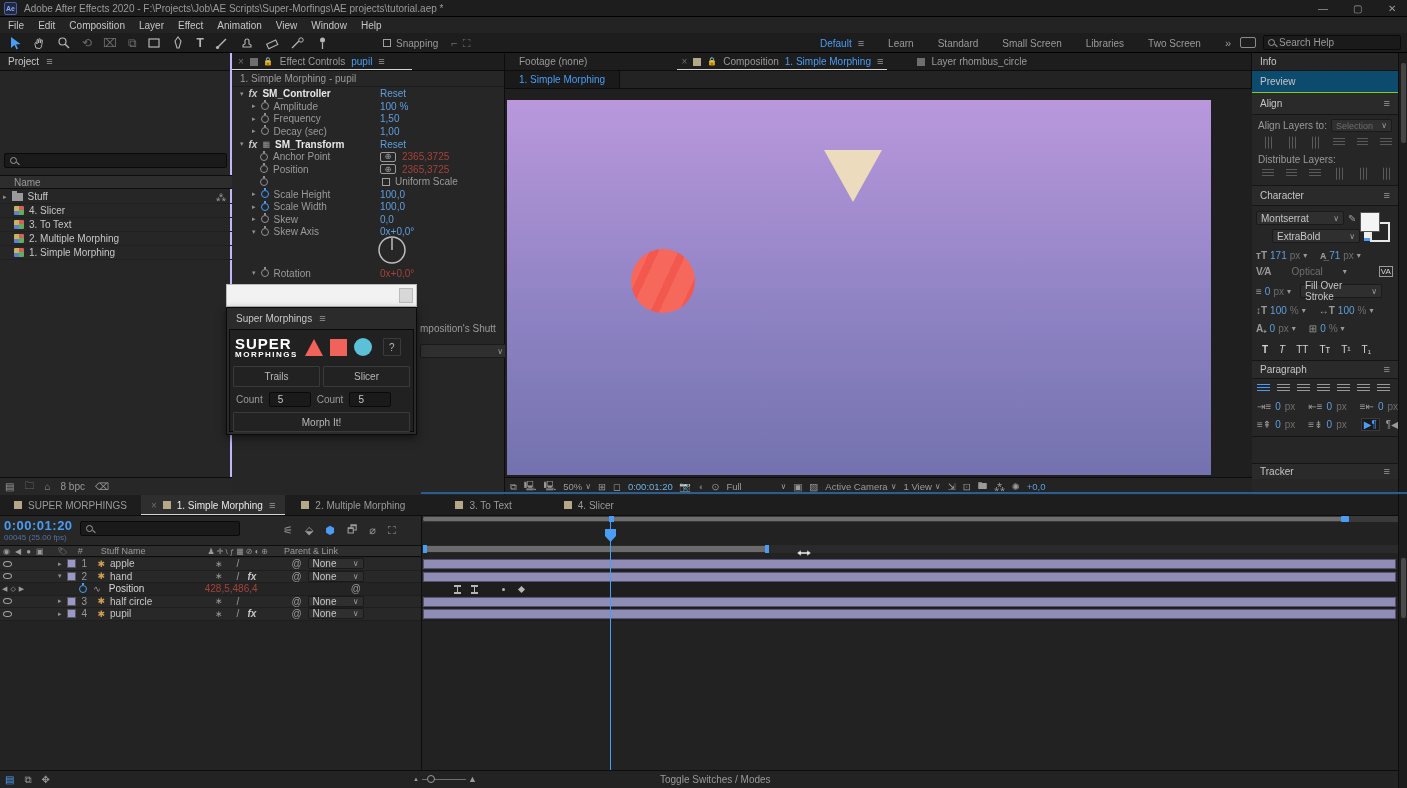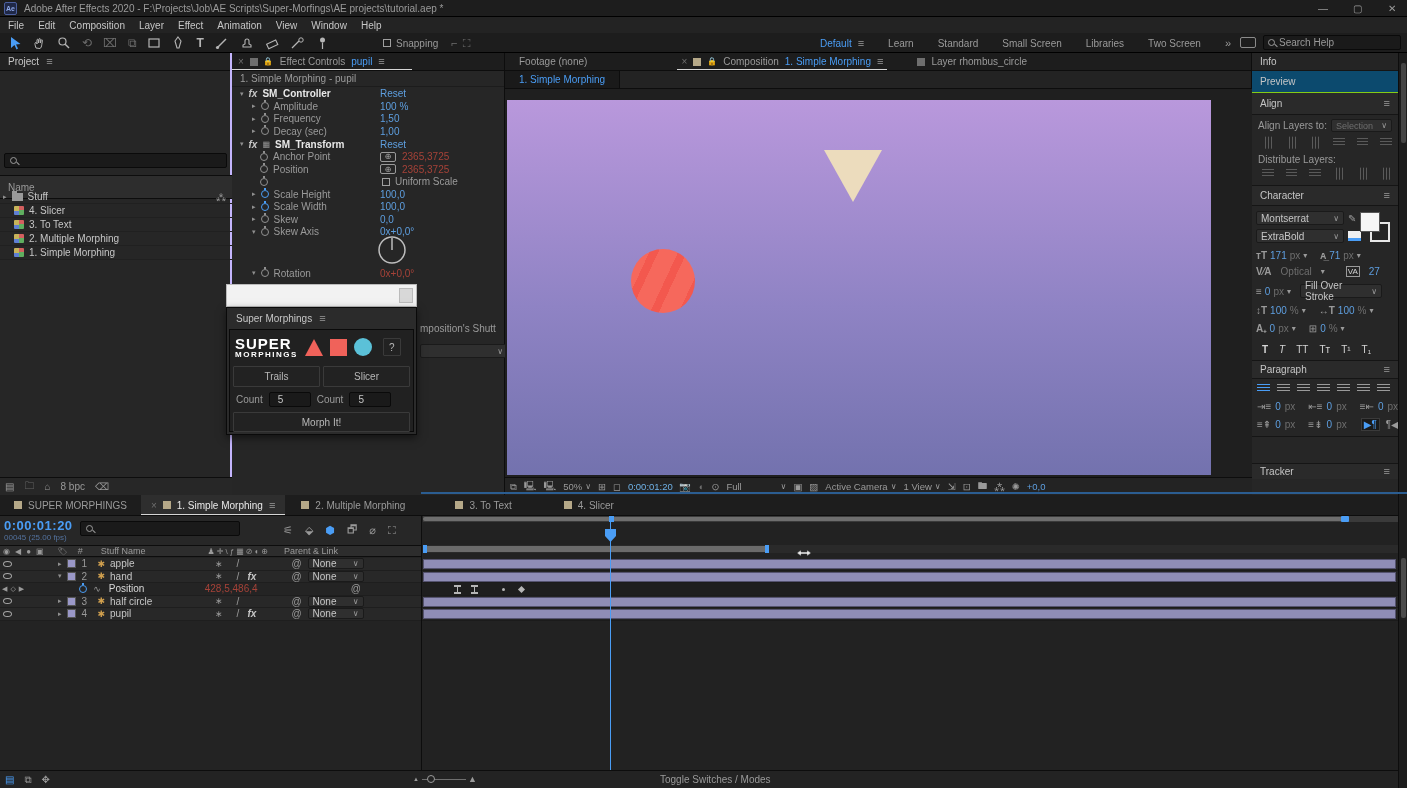--- a/index.html
+++ b/index.html
@@ -139,21 +139,21 @@
   </div>
 
   <div class="abs" style="left:0;top:53px;width:232px;height:442px;background:#262626;border-right:2px solid #c4b5fd;">
     <div class="row" style="height:18px;background:#222;padding-left:8px;gap:7px;border-bottom:1px solid #0d0d0d;">
       <span>Project</span>
       <span class="hamb">≡</span>
     </div>
     <div class="abs row input-dark" style="left:4px;top:100px;width:223px;height:15px;padding:0 5px;">
       <span class="mag"></span>
     </div>
-    <div class="abs row" style="left:0;top:122px;width:232px;height:24px;background:#2d2d2d;border-top:1px solid #0d0d0d;border-bottom:1px solid #0d0d0d;padding-left:8px;">
+    <div class="abs row" style="left:0;top:122px;width:232px;height:14px;background:#2d2d2d;border-top:1px solid #0d0d0d;border-bottom:1px solid #0d0d0d;padding-left:14px;">
       <span class="dim">Name</span>
     </div>
     <div class="abs" style="left:0;top:137px;width:232px;">
       <div class="row" style="height:14px;gap:5px;padding-left:3px;border-bottom:1px solid #202020;">
         <span class="arrow">▸</span>
         <span class="foldericon"></span>
         <span>Stuff</span>
         <span class="dim" style="margin-left:auto;margin-right:6px;font-size:9px;">⁂</span>
       </div>
       <div class="row" style="height:14px;gap:5px;padding-left:14px;border-bottom:1px solid #202020;">
@@ -440,37 +440,37 @@
         <span class="abs" style="left:0;top:0;width:20px;height:20px;background:#f5f5f5;border:1px solid #555;"></span>
       </div>
       <div class="row" style="gap:4px;">
         <span class="select" style="width:88px;height:14px;">
             <span>Montserrat</span>
             <span class="chev">∨</span>
           </span>
         <span class="dim">✎</span>
       </div>
       <div class="row" style="gap:4px;margin-top:4px;">
-        <span class="select" style="width:88px;height:14px;">
+        <span class="select" style="width:88px;height:14px;margin-left:16px;">
             <span>ExtraBold</span>
             <span class="chev">∨</span>
           </span>
         <span style="width:13px;height:10px;background:#f0f0f0;border-bottom:3px solid #4a9df5;"></span>
       </div>
       <div class="row" style="gap:3px;margin-top:7px;">
         <span class="dim" style="font-weight:bold;">ᴛT</span>
         <span class="vblue">171</span>
         <span class="faint">px</span>
         <span class="chev">▾</span>
         <span class="dim" style="margin-left:10px;font-weight:bold;">ᴀ̲</span>
         <span class="vblue">71</span>
         <span class="faint">px</span>
         <span class="chev">▾</span>
       </div>
-      <div class="row" style="gap:9px;margin-top:5px;">
+      <div class="row" style="gap:20px;margin-top:5px;">
         <span class="dim" style="font-weight:bold;">V⁄A</span>
         <span class="faint">Optical</span>
         <span class="chev">▾</span>
         <span style="margin-left:12px;border:1px solid #9a9a9a;font-size:8px;padding:0 1px;color:#d5d5d5;">VA</span>
         <span class="vblue">27</span>
         <span class="chev" style="margin-left:14px;">▾</span>
       </div>
       <div class="row" style="gap:3px;margin-top:7px;">
         <span class="dim">≡</span>
         <span class="vblue">0</span>

